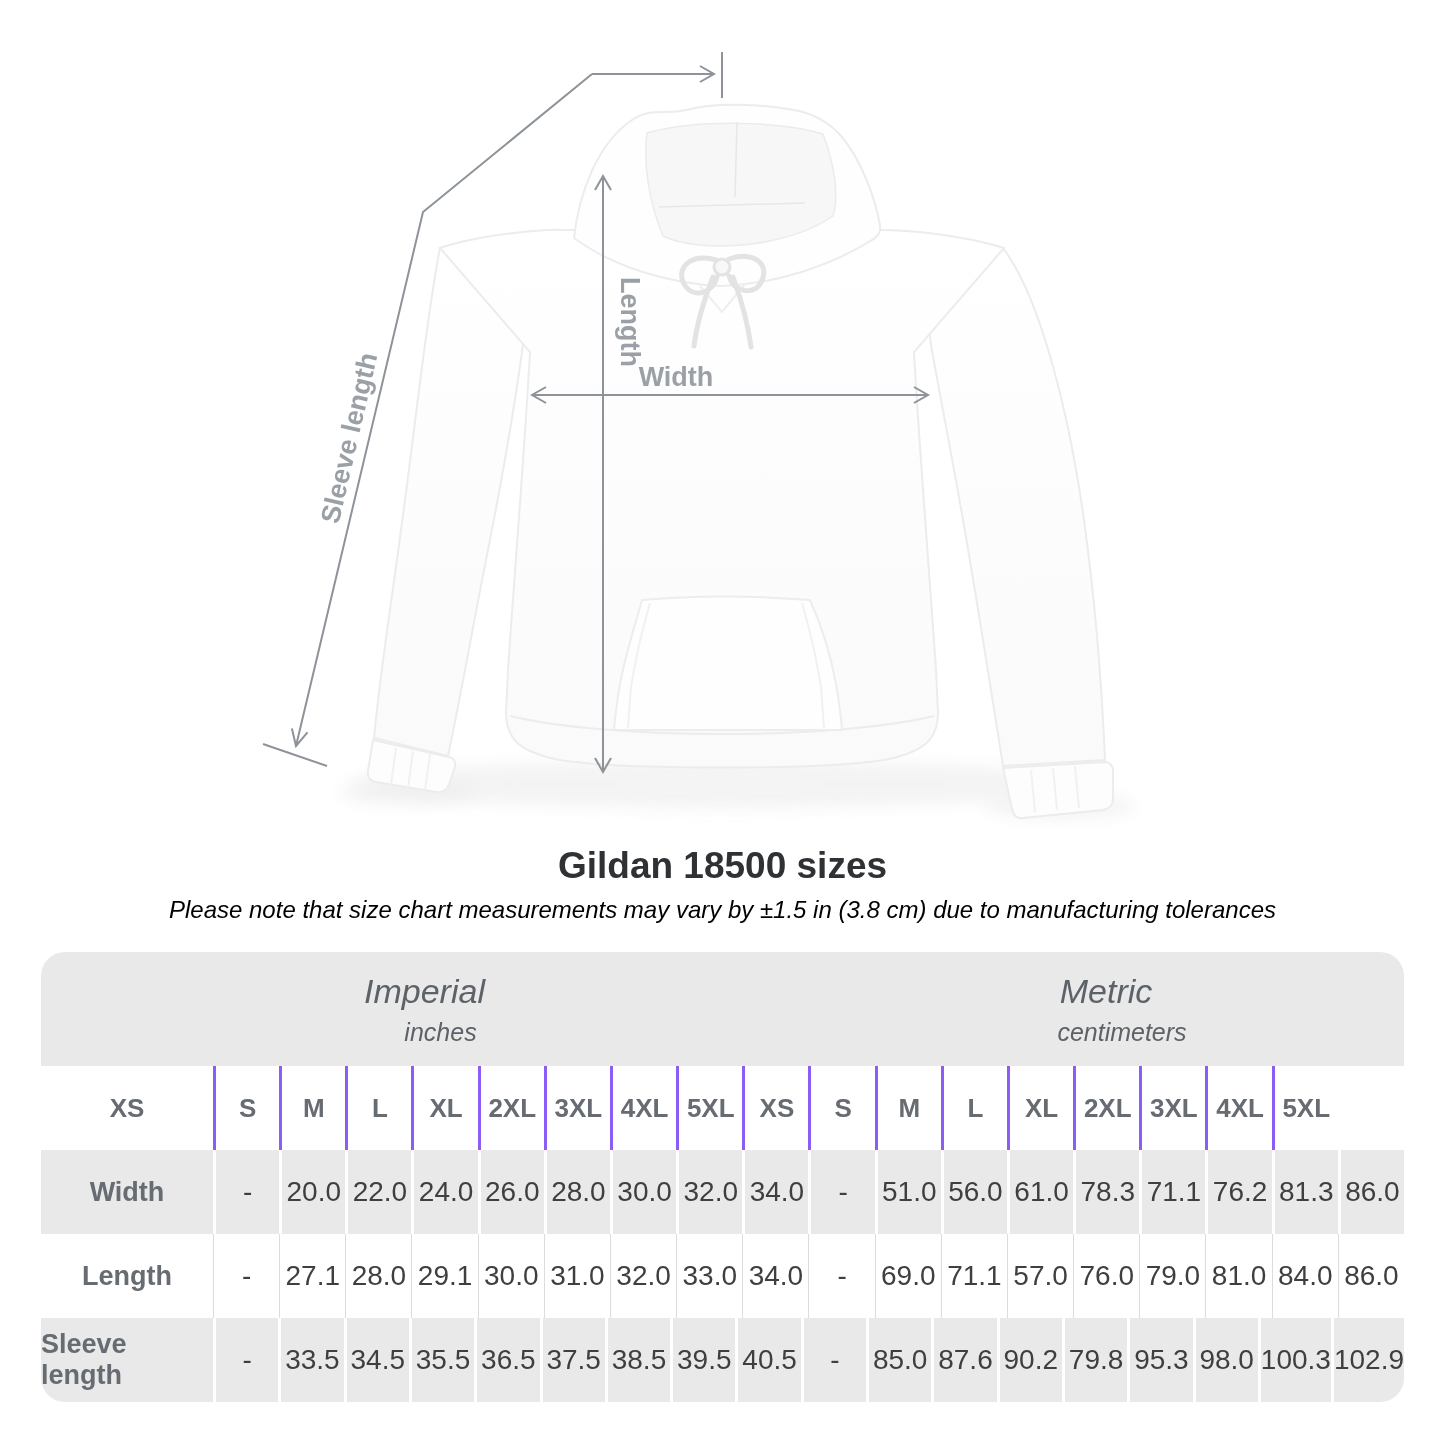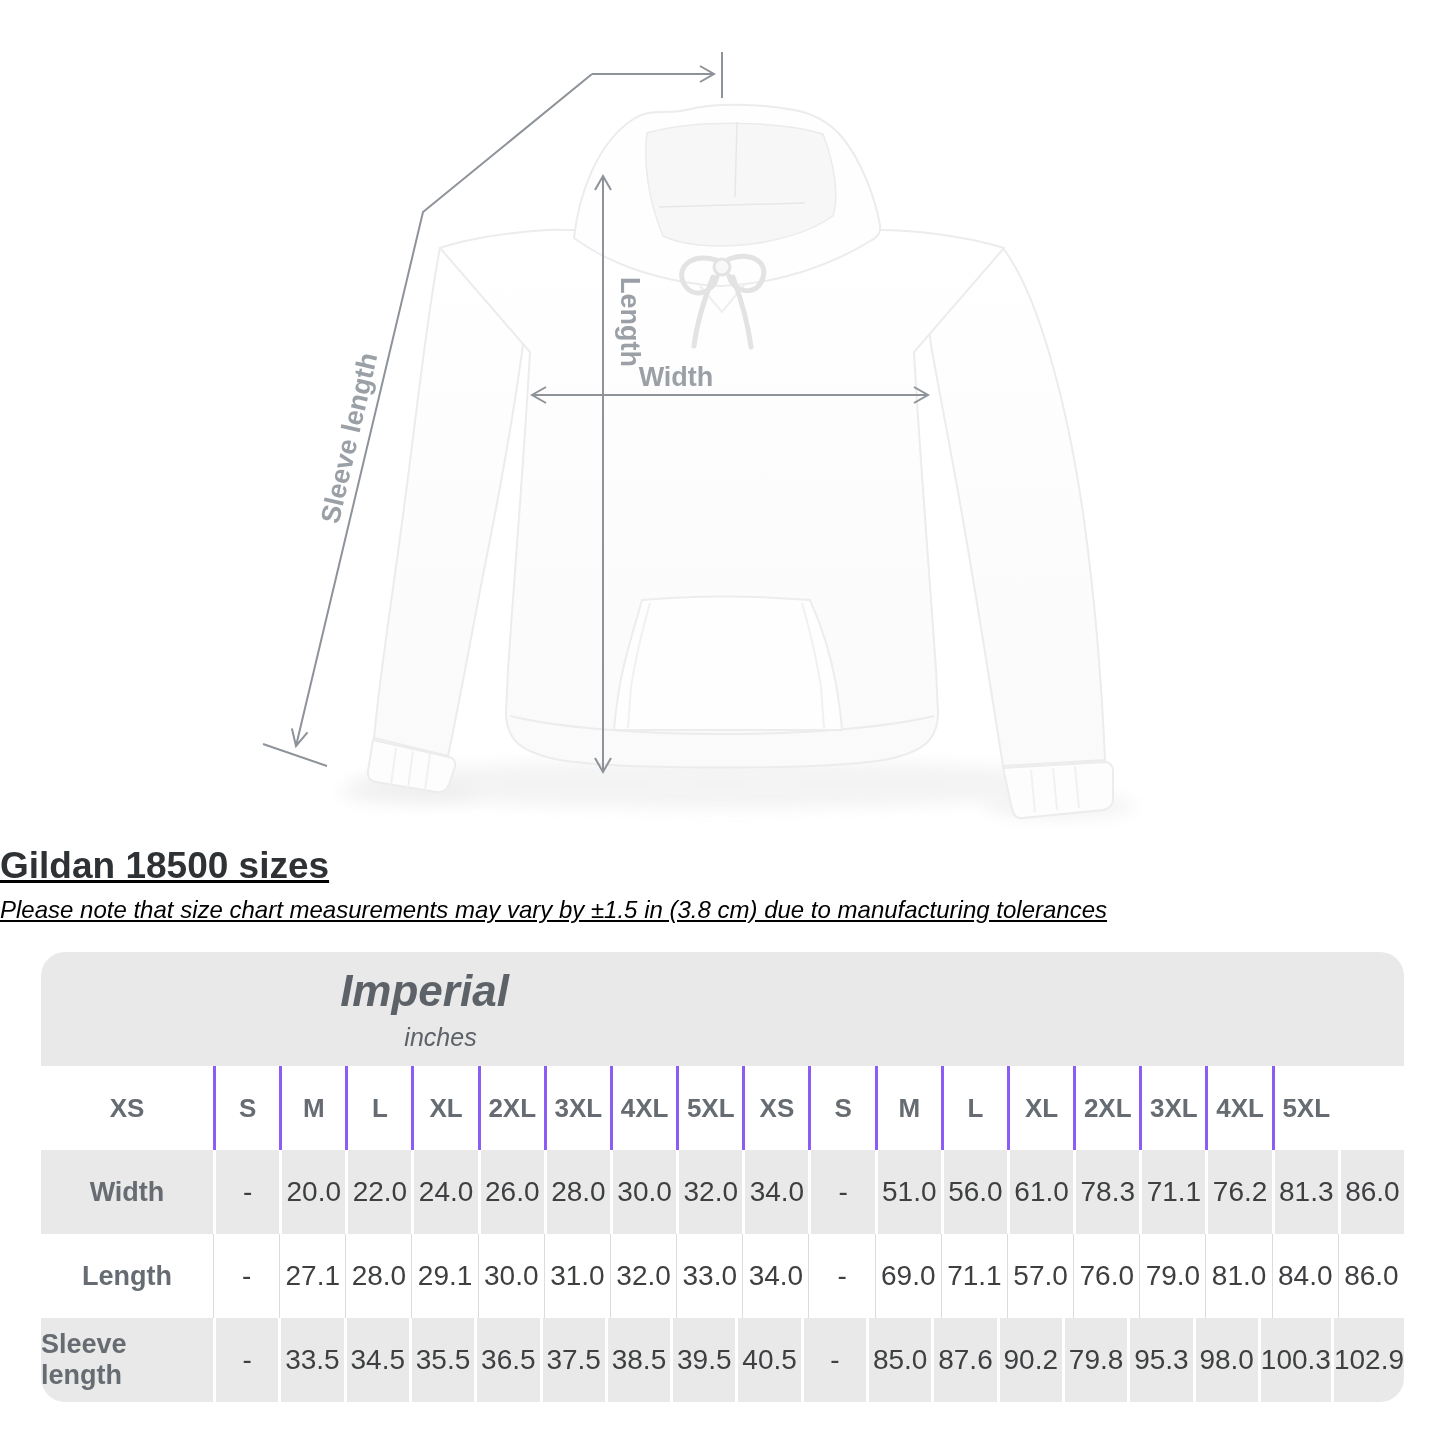--- a/index.html
+++ b/index.html
@@ -3,42 +3,42 @@
 <meta charset="utf-8">
 <style>
   html,body{margin:0;padding:0;}
   body{
     width:1445px;height:1445px;background:#ffffff;
     font-family:"Liberation Sans", sans-serif;
     overflow:hidden;position:relative;
   }
   .figure{position:relative;width:1445px;height:830px;}
   .figure svg{display:block;}
-  .heading{text-decoration:underline;}
+  .heading{text-align:center;}
   .title{
     font-size:37px;font-weight:bold;color:#2f3235;
     margin:16px 0 9px;line-height:1.1;
   }
   .subtitle{
     font-size:24px;font-style:italic;color:#000000;
     margin:0;line-height:1.15;
   }
   .chart{
     width:1363px;margin:29px auto 0;
     border-radius:24px;overflow:hidden;
   }
   .band{
     display:grid;grid-template-columns:767px 1fr;
     background:#e9e9e9;height:114px;
   }
   .band-cell{
     display:flex;flex-direction:column;align-items:center;justify-content:center;
     gap:7px;color:#5c6268;
   }
-  .band-label{font-size:44px;font-weight:bold;font-style:italic;}
+  .band-label{font-size:34px;font-weight:normal;font-style:italic;}
   .band-unit{font-size:25px;font-style:italic;margin-left:32px;}
   .row{
     display:grid;grid-template-columns:172px repeat(18,1fr);
     height:84px;
   }
   .cell{display:flex;align-items:center;justify-content:center;}
   .size-row{background:#ffffff;}
   .size-row .cell{font-weight:bold;font-size:26px;color:#666c72;}
   .size-row .cell + .cell{border-left:3px solid #8b5cf6;}
   .white-row{background:#ffffff;}
@@ -147,20 +147,24 @@
 <div class="heading">
   <div class="title">Gildan 18500 sizes</div>
   <div class="subtitle">Please note that size chart measurements may vary by ±1.5 in (3.8 cm) due to manufacturing tolerances</div>
 </div>
 
 <div class="chart">
   <div class="band">
     <div class="band-cell">
       <div class="band-label">Imperial</div>
       <div class="band-unit">inches</div>
+    </div>
+    <div class="band-cell">
+      <div class="band-label">Metric</div>
+      <div class="band-unit">centimeters</div>
     </div>
   </div>
   <div>
       <div class="row size-row">
         <div class="cell ">XS</div>
         <div class="cell ">S</div>
         <div class="cell ">M</div>
         <div class="cell ">L</div>
         <div class="cell ">XL</div>
         <div class="cell ">2XL</div>

